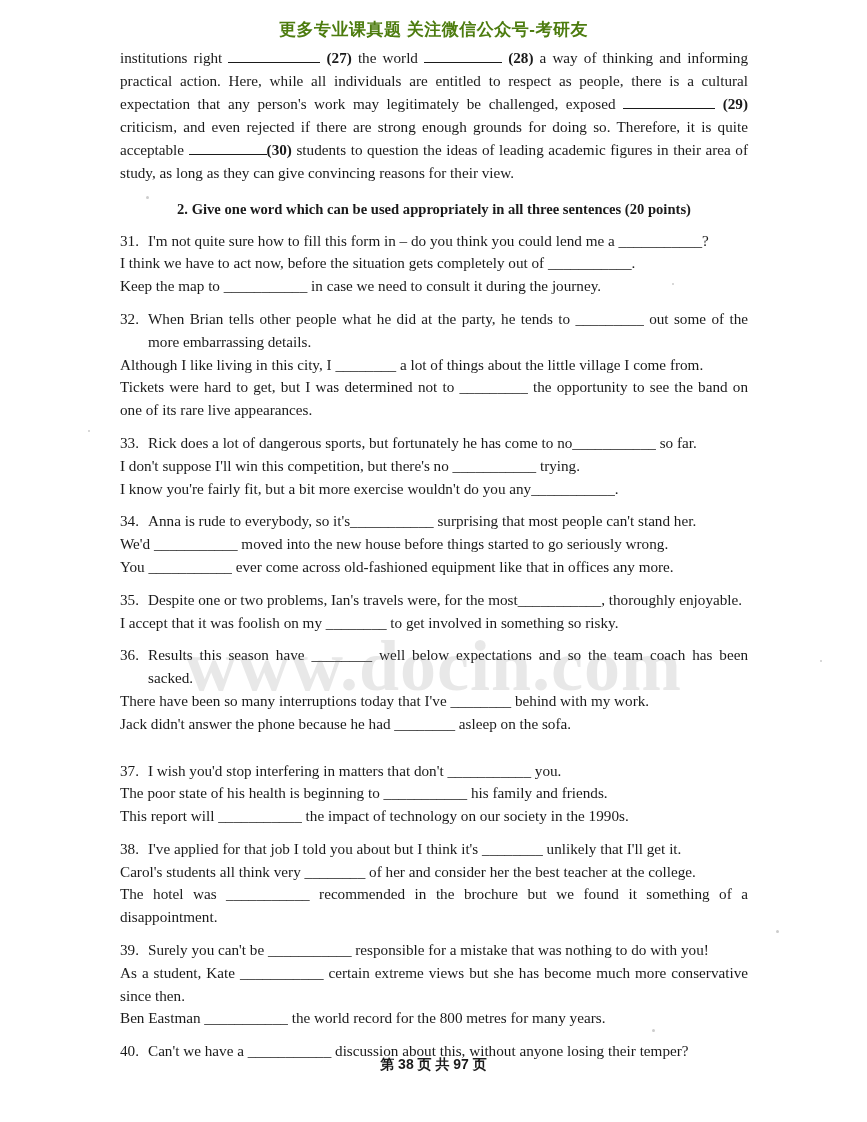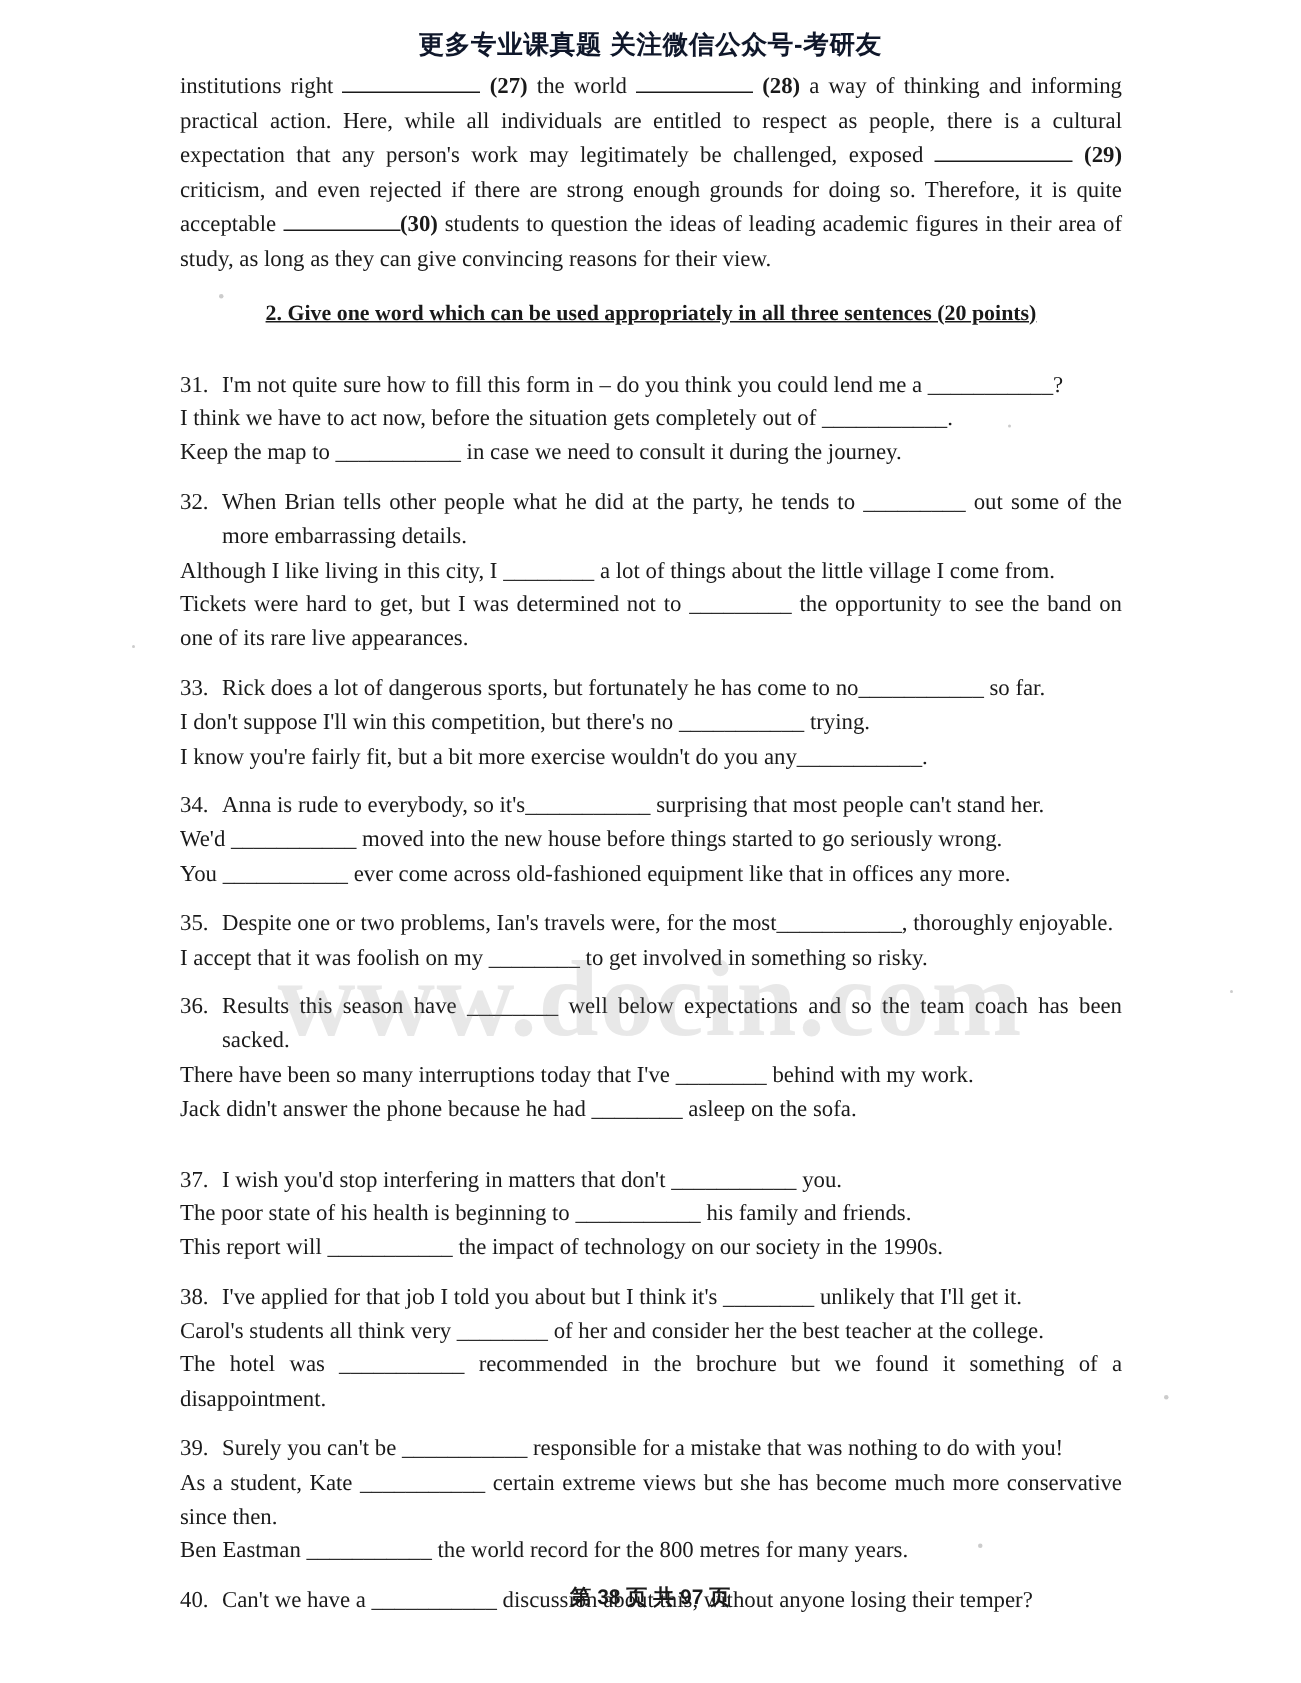--- a/index.html
+++ b/index.html
@@ -24,21 +24,21 @@
   }
   .header-banner {
     position: absolute;
     top: 18px;
     left: 0;
     width: 867px;
     text-align: center;
     font-family: "Liberation Sans", sans-serif;
     font-weight: bold;
     font-size: 17px;
-    color: #0f172a;
+    color: #4d7c0f;
     letter-spacing: 0.5px;
   }
   .content {
     position: absolute;
     top: 46px;
     left: 120px;
     width: 628px;
   }
   .para {
     font-size: 15.2px;
@@ -53,23 +53,22 @@
     height: 0.95em;
     vertical-align: baseline;
   }
   .b-md { width: 78px; }
   .b-lg { width: 92px; }
   .qnum-bold { font-weight: bold; }
   .section-title {
     font-size: 14.6px;
     font-weight: bold;
     text-align: center;
-    margin: 16px 0 28px 0;
+    margin: 16px 0 12px 0;
     font-family: "Liberation Serif", serif;
-    text-decoration: underline;
   }
   .qblock {
     margin: 0 0 10px 0;
     position: relative;
   }
   .qrow {
     display: flex;
     align-items: flex-start;
     font-size: 15.2px;
     line-height: 1.5;

